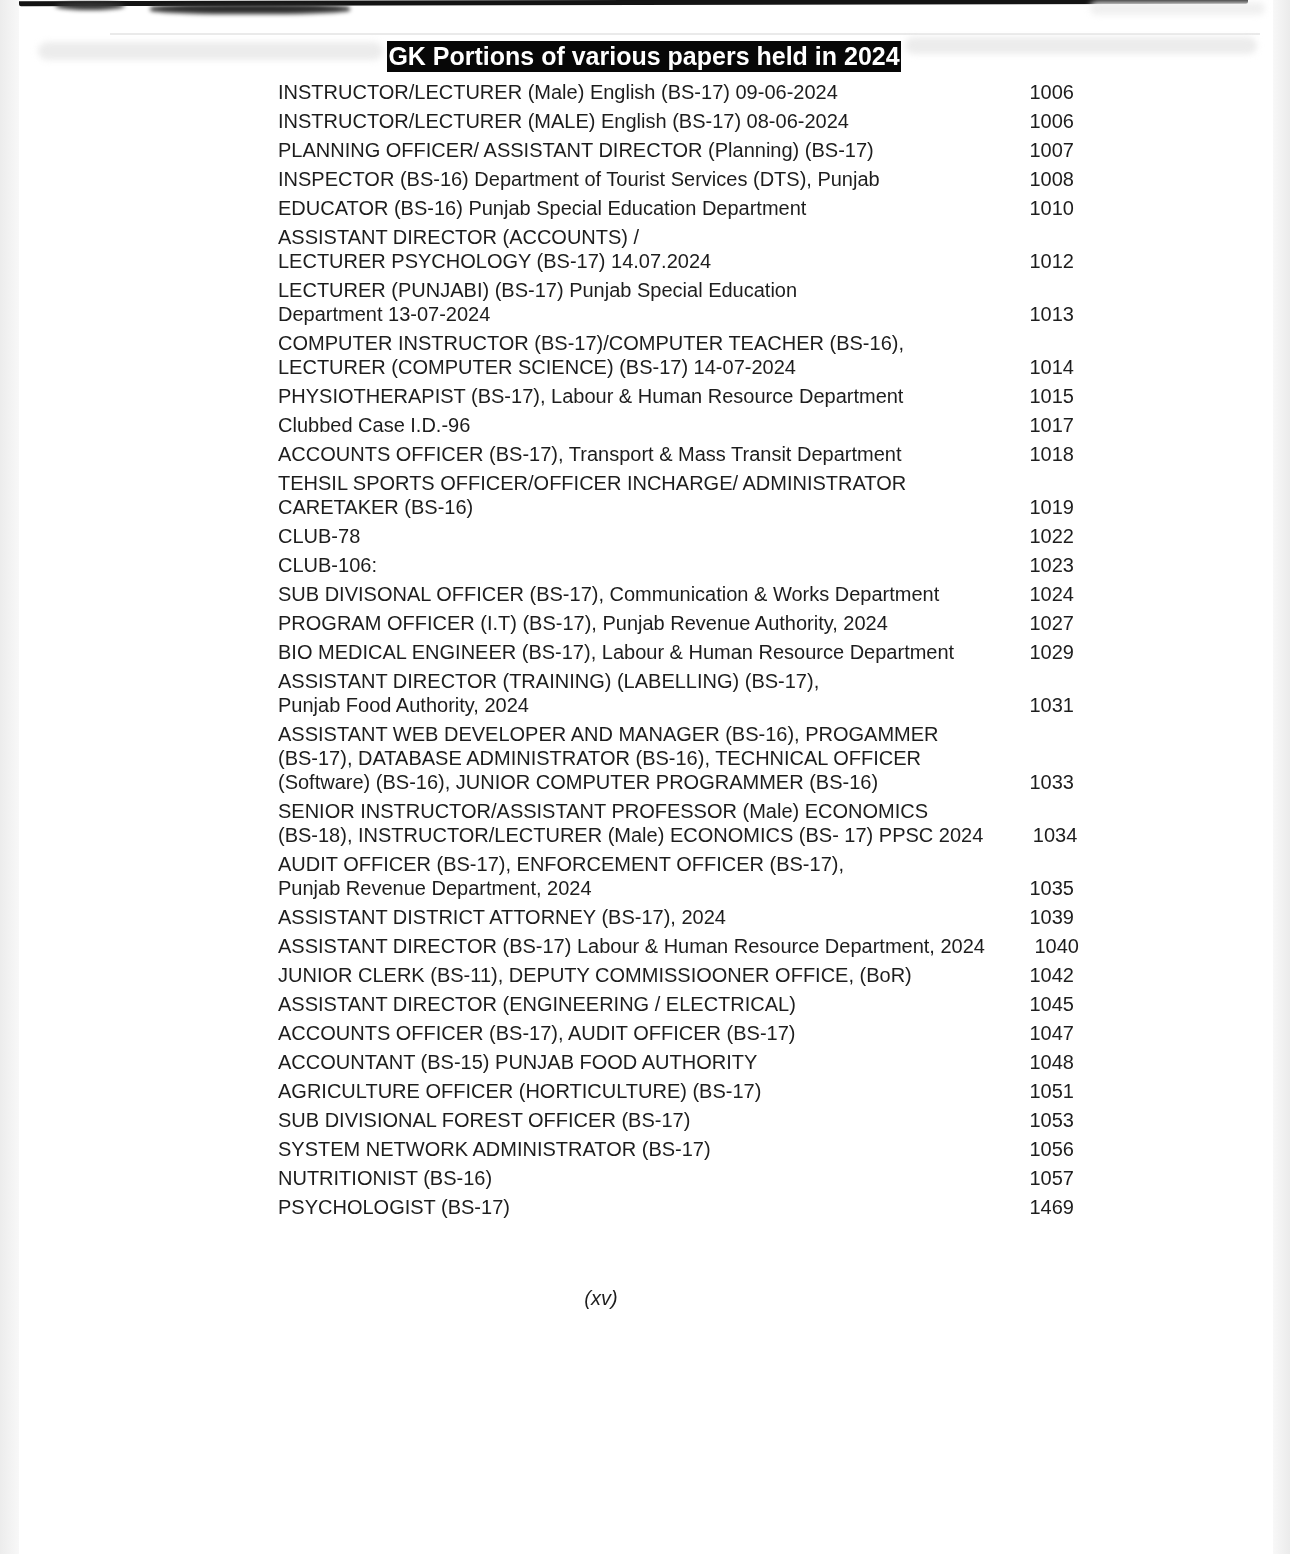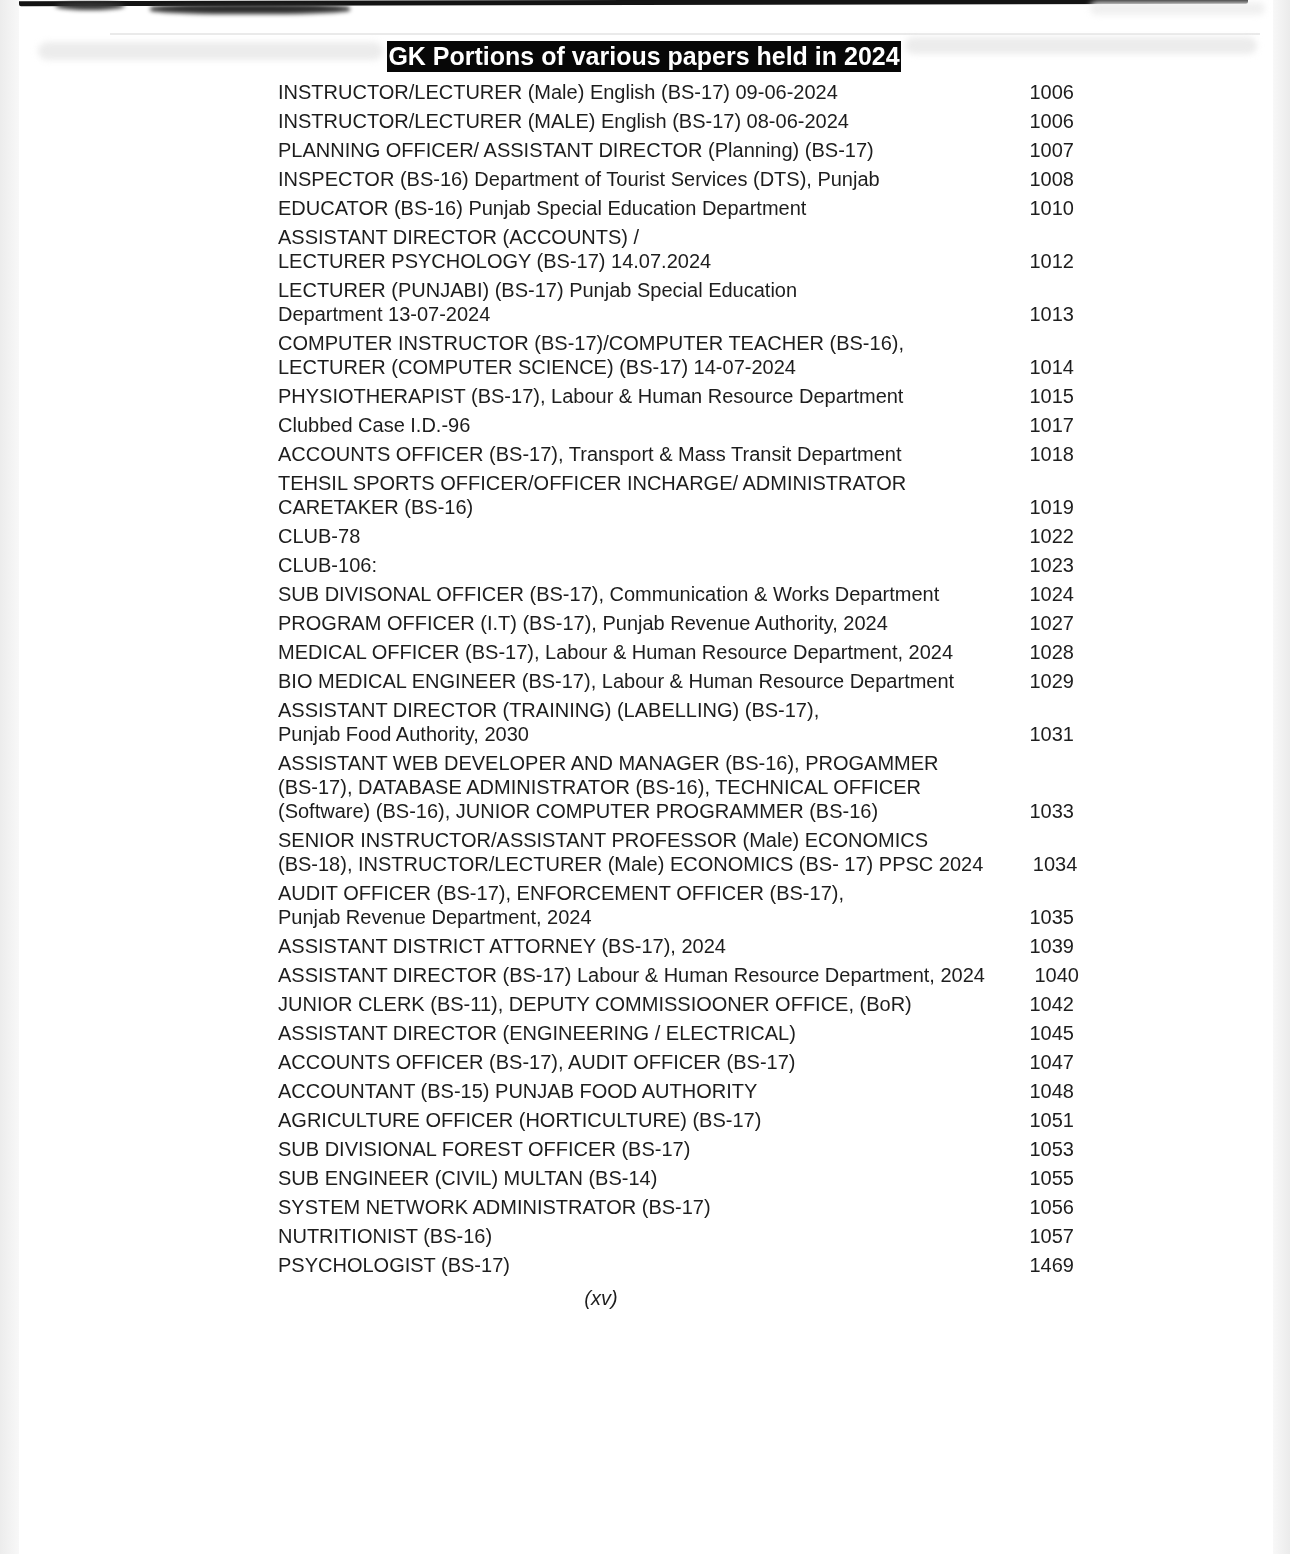--- a/index.html
+++ b/index.html
@@ -185,33 +185,29 @@
   <div class="entry">
     <div class="entry-title">SUB DIVISONAL OFFICER (BS-17), Communication &amp; Works Department</div>
     <div class="entry-page">1024</div>
   </div>
 
   <div class="entry">
     <div class="entry-title">PROGRAM OFFICER (I.T) (BS-17), Punjab Revenue Authority, 2024</div>
     <div class="entry-page">1027</div>
   </div>
 
-  <div class="entry">
-    <div class="entry-title">MEDICAL OFFICER (BS-17), Labour &amp; Human Resource Department, 2024</div>
-    <div class="entry-page">1028</div>
-  </div>
 
   <div class="entry">
     <div class="entry-title">BIO MEDICAL ENGINEER (BS-17), Labour &amp; Human Resource Department</div>
     <div class="entry-page">1029</div>
   </div>
 
   <div class="entry">
     <div class="entry-title">ASSISTANT DIRECTOR (TRAINING) (LABELLING) (BS-17),
-Punjab Food Authority, 2030</div>
+Punjab Food Authority, 2024</div>
     <div class="entry-page">1031</div>
   </div>
 
   <div class="entry">
     <div class="entry-title">ASSISTANT WEB DEVELOPER AND MANAGER (BS-16), PROGAMMER
 (BS-17), DATABASE ADMINISTRATOR (BS-16), TECHNICAL OFFICER
 (Software) (BS-16), JUNIOR COMPUTER PROGRAMMER (BS-16)</div>
     <div class="entry-page">1033</div>
   </div>
 
@@ -260,24 +256,20 @@
   <div class="entry">
     <div class="entry-title">AGRICULTURE OFFICER (HORTICULTURE) (BS-17)</div>
     <div class="entry-page">1051</div>
   </div>
 
   <div class="entry">
     <div class="entry-title">SUB DIVISIONAL FOREST OFFICER (BS-17)</div>
     <div class="entry-page">1053</div>
   </div>
 
-  <div class="entry">
-    <div class="entry-title">SUB ENGINEER (CIVIL) MULTAN (BS-14)</div>
-    <div class="entry-page">1055</div>
-  </div>
 
   <div class="entry">
     <div class="entry-title">SYSTEM NETWORK ADMINISTRATOR (BS-17)</div>
     <div class="entry-page">1056</div>
   </div>
 
   <div class="entry">
     <div class="entry-title">NUTRITIONIST (BS-16)</div>
     <div class="entry-page">1057</div>
   </div>

